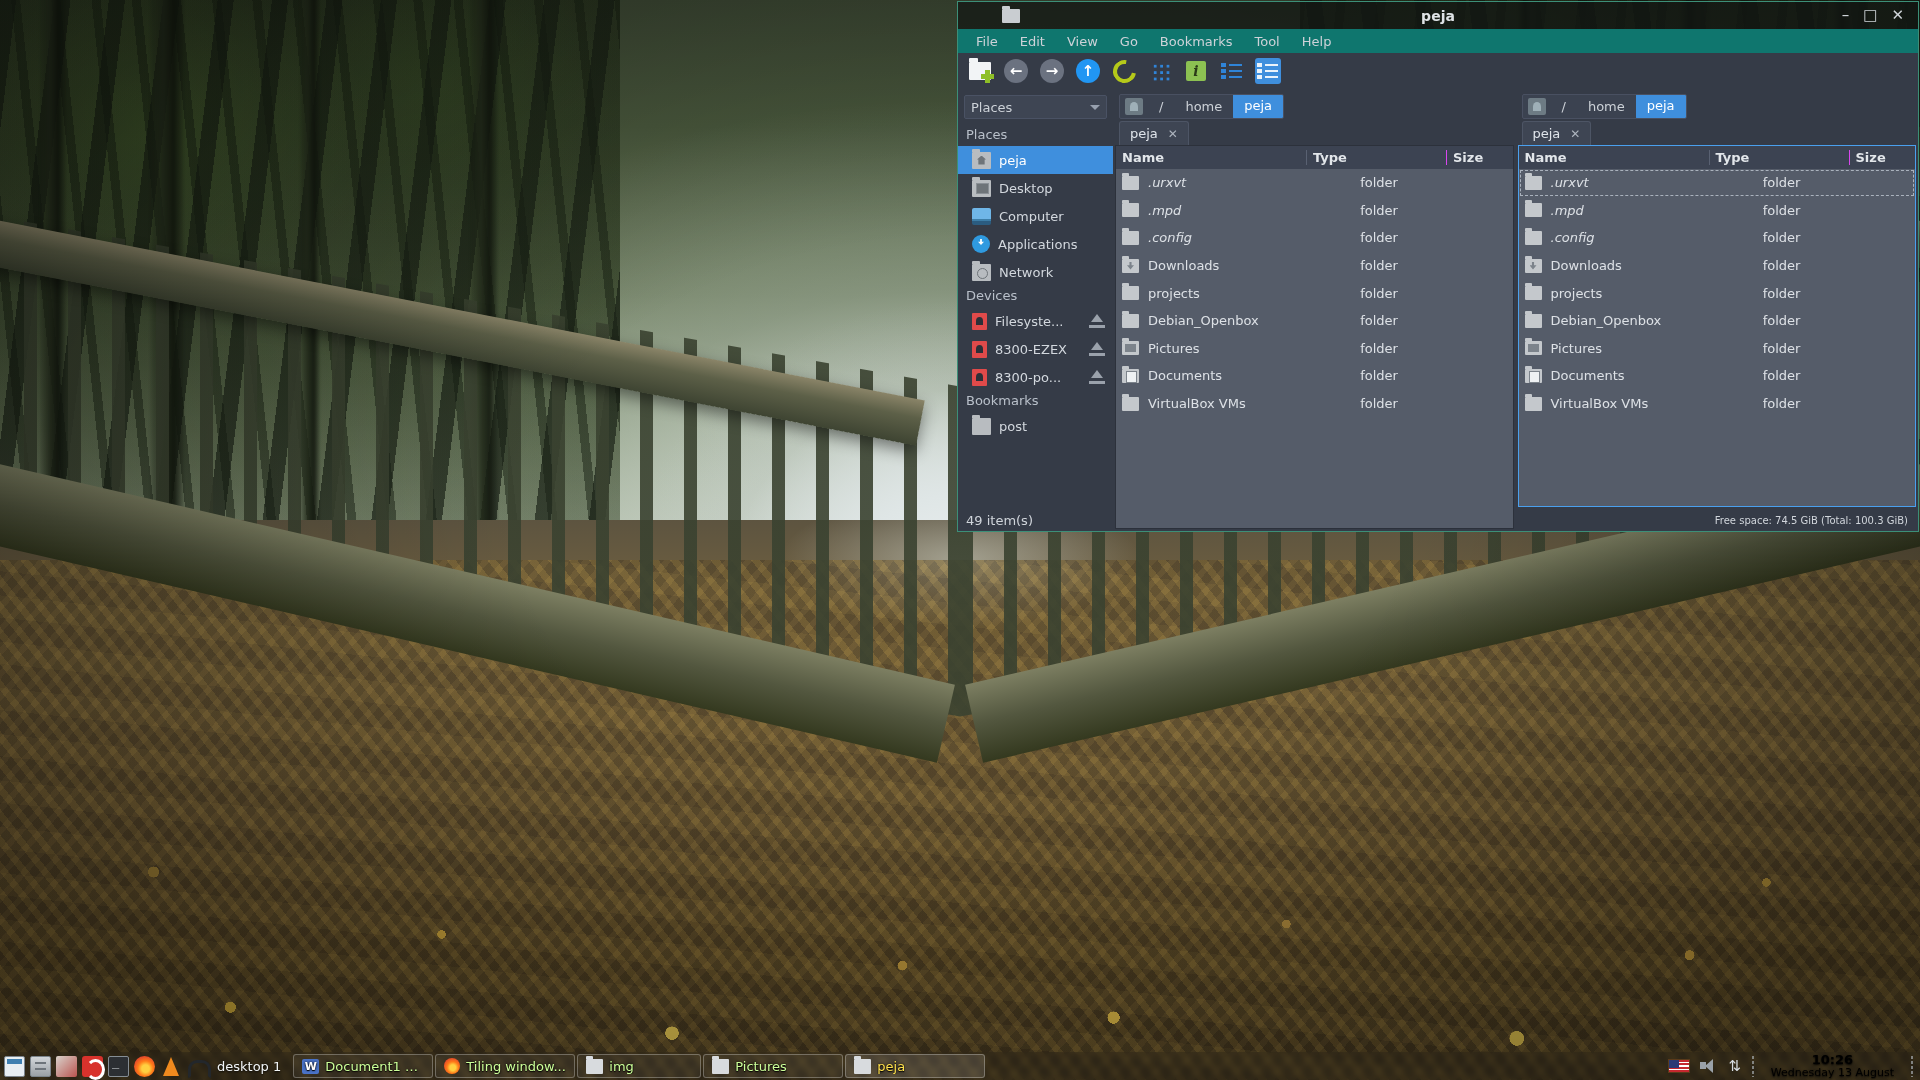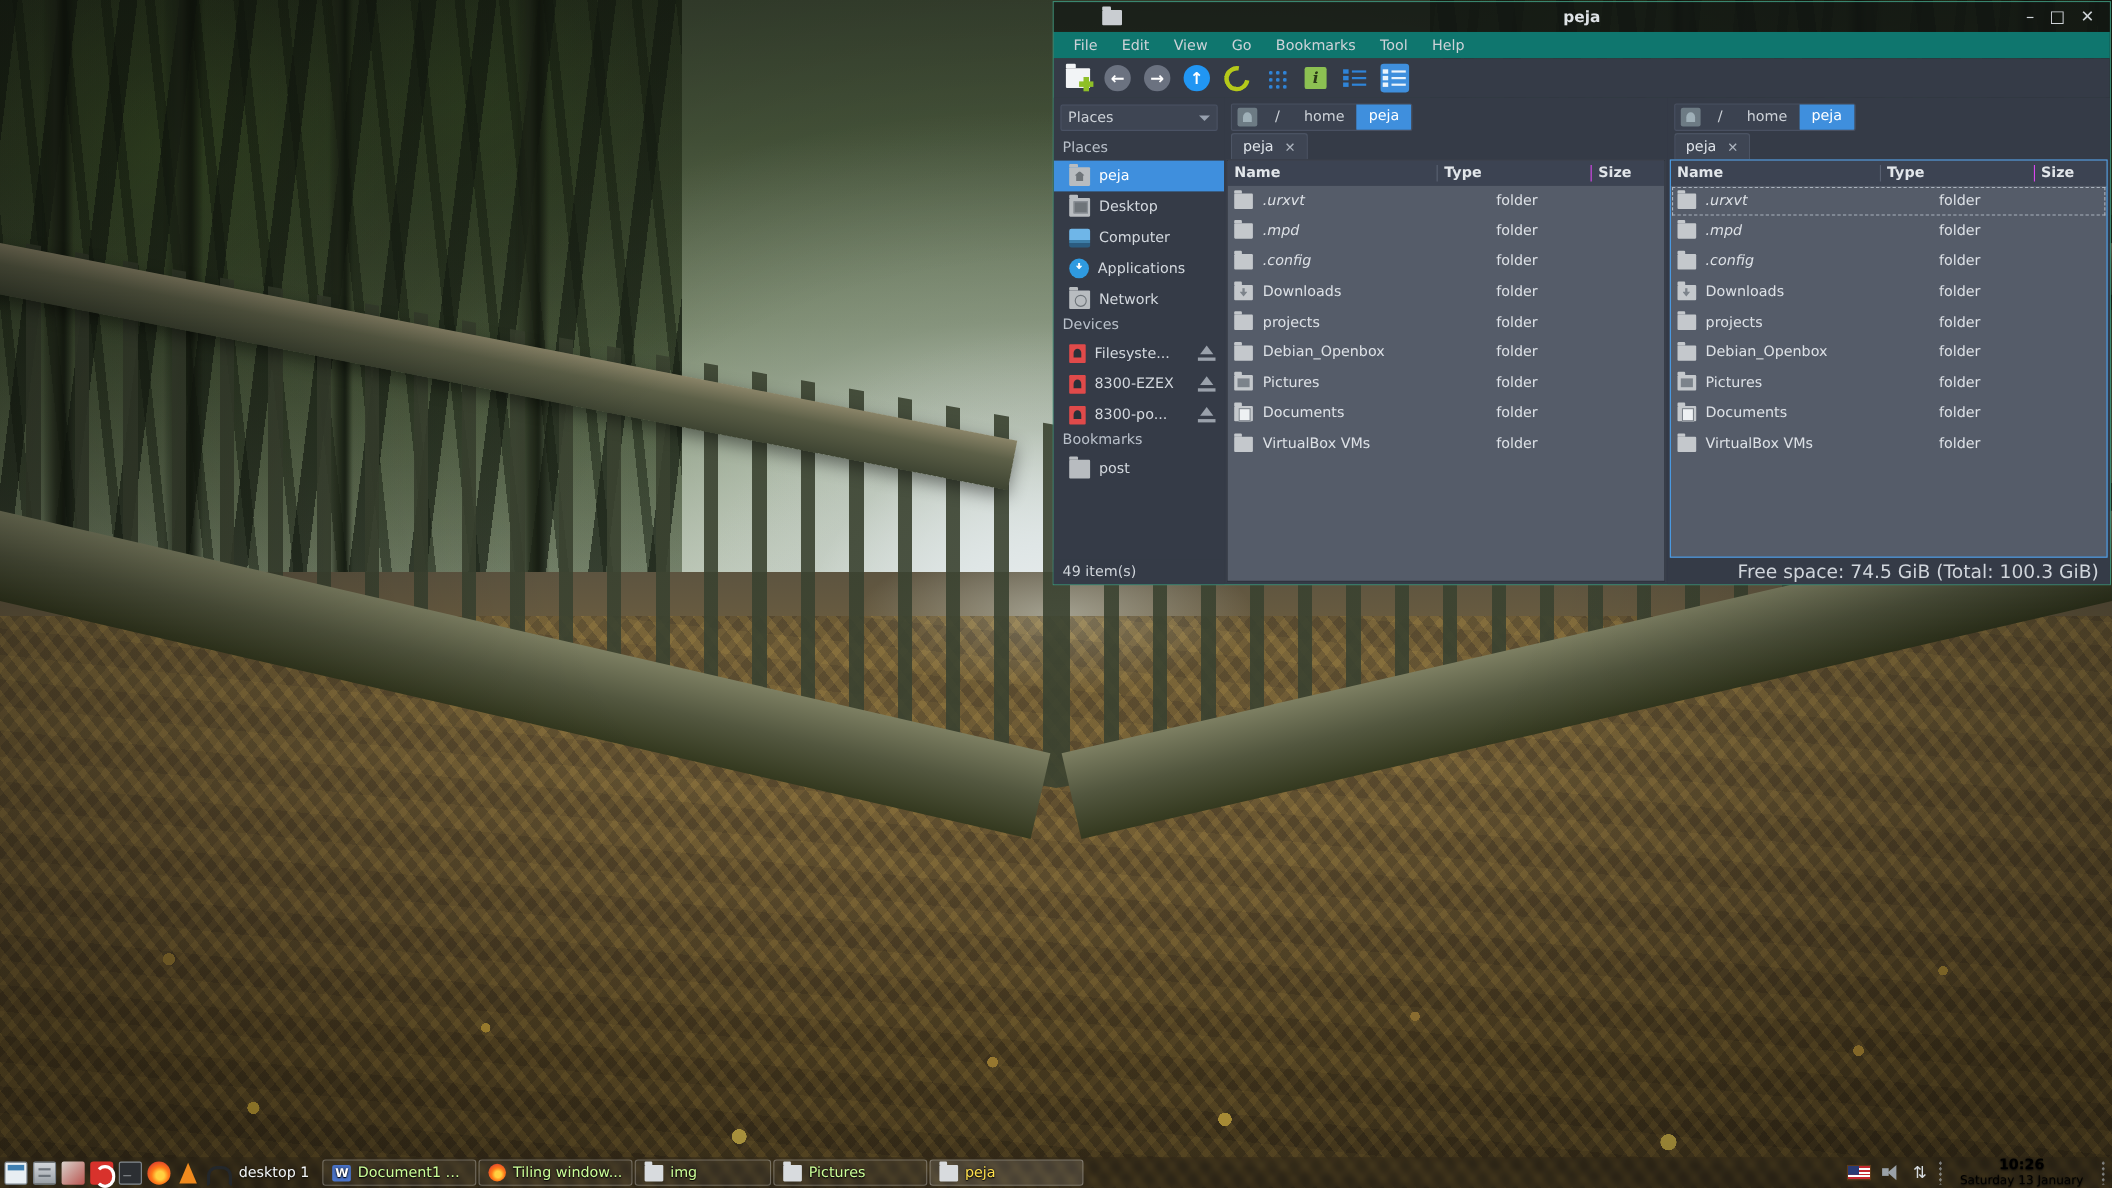--- a/index.html
+++ b/index.html
@@ -256,21 +256,21 @@
   .fl-ic { width: 17px; height: 14px; flex:none; background:#c4c8cc; border-radius:1px; position:relative; }
   .fl-ic::before { content:""; position:absolute; left:0; top:-3px; width:7px; height:3px; background:#c4c8cc; border-radius:1px 1px 0 0; }
   .fl-ic.dl::after {
     content:""; position:absolute; left:5px; top:3px; width:7px; height:8px; background:#7c838b;
     clip-path: polygon(35% 0, 65% 0, 65% 45%, 100% 45%, 50% 100%, 0 45%, 35% 45%);
   }
   .fl-ic.pic::after { content:""; position:absolute; left:3px; top:3px; width:11px; height:8px; background:#7c838b; }
   .fl-ic.doc::after { content:""; position:absolute; left:4px; top:2px; width:9px; height:10px; background:#eef1f3; border:1px solid #7c838b; }
   .italic { font-style: italic; }
   .fm-freespace {
-    height: 22px; background:#353b47; color:#d0d5db; font-size:17px;
+    height: 22px; background:#353b47; color:#d0d5db; font-size:10px;
     display:flex; align-items:center; justify-content:flex-end; padding-right:10px; flex:none;
   }
 
   
   #taskbar {
     position: absolute; left: 0; bottom: 0; width: 1920px; height: 28px;
     background: rgba(40,34,24,0.35);
     display: flex; align-items: center; gap: 0;
     backdrop-filter: blur(2px);
   }
@@ -699,17 +699,17 @@
     </div>
   </div>
 
   <div class="tray">
     <div class="tray-flag"></div>
     <div class="tray-vol"></div>
     <div class="tray-net">⇅</div>
     <div class="tray-dots"></div>
     <div class="clock">
       <div class="t">10:26</div>
-      <div class="d">Saturday 13 January</div>
+      <div class="d">Wednesday 13 August</div>
     </div>
     <div class="tray-dots"></div>
   </div>
 </div>
 
 </body></html>

